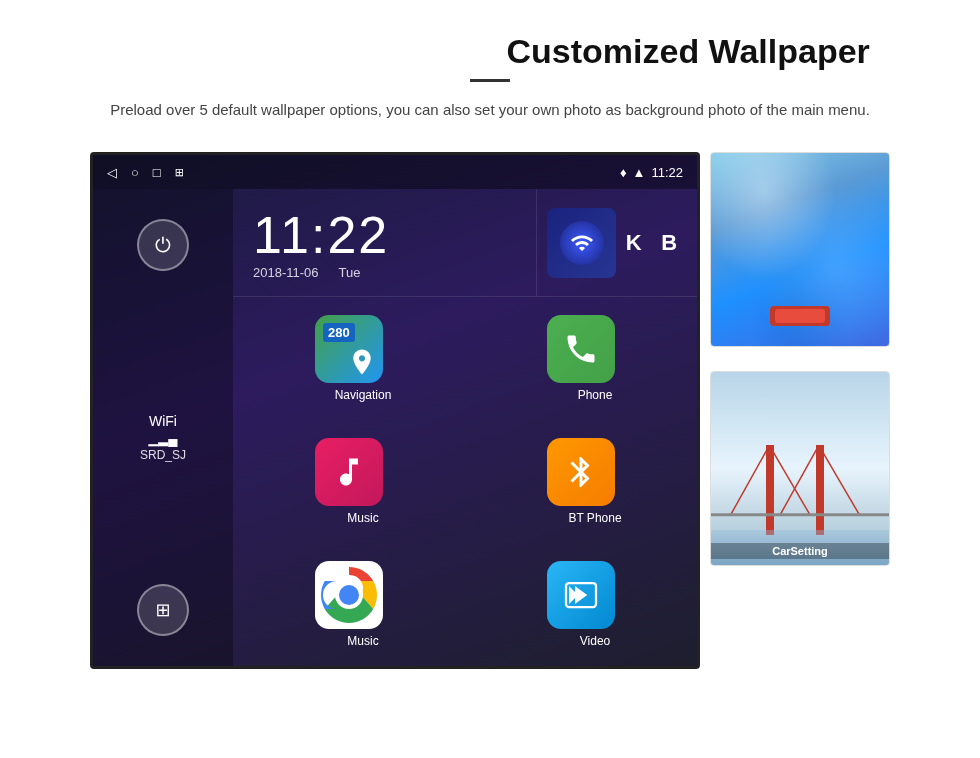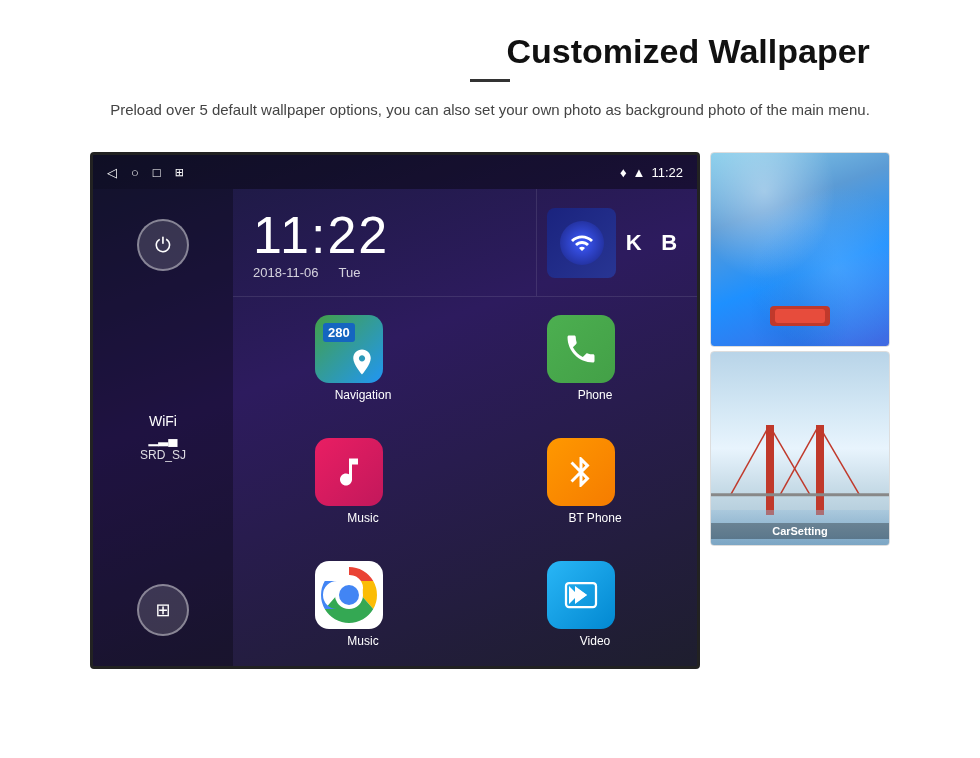--- a/index.html
+++ b/index.html
@@ -285,21 +285,21 @@
 
     .video-icon {
       background: linear-gradient(135deg, #29b6f6 0%, #0288d1 100%);
     }
 
     
     .wallpaper-panel {
       width: 180px;
       display: flex;
       flex-direction: column;
-      gap: 4px;
+      gap: 24px;
     }
 
     .wallpaper-thumb {
       width: 180px;
       height: 195px;
       border-radius: 4px;
       overflow: hidden;
       border: 1px solid #ddd;
     }
 

